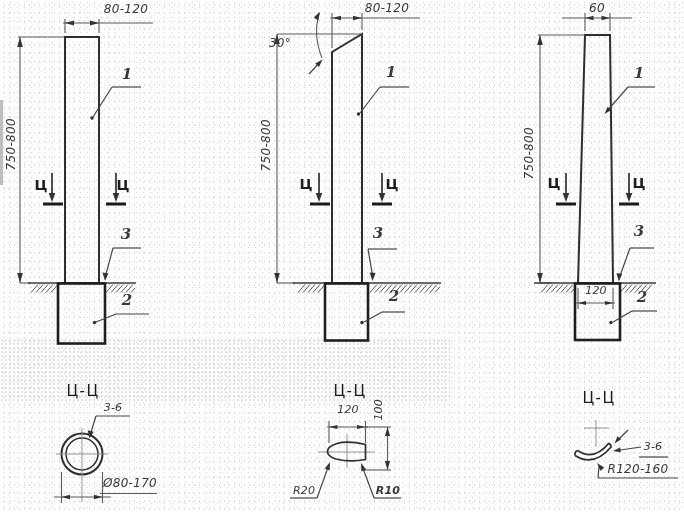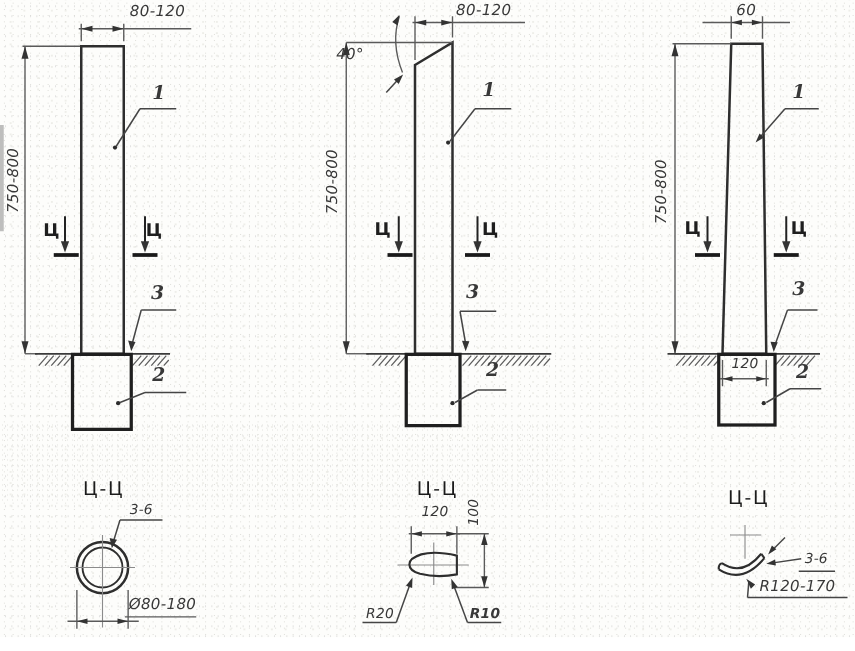--- a/index.html
+++ b/index.html
@@ -311,24 +311,24 @@
 
   <span class="lbl dim" style="left:99px;top:3px;width:54px;">80-120</span>
   <span class="lbl dim v-label" style="left:-17px;top:138px;width:56px;">750-800</span>
   <span class="lbl num" style="left:120px;top:67px;width:14px;">1</span>
   <span class="lbl num" style="left:119px;top:227px;width:14px;">3</span>
   <span class="lbl num" style="left:120px;top:293px;width:14px;">2</span>
   <span class="lbl marker" style="left:33px;top:178px;width:16px;">Ц</span>
   <span class="lbl marker" style="left:115px;top:178px;width:16px;">Ц</span>
   <span class="lbl sec-title" style="left:62px;top:384px;width:42px;">Ц-Ц</span>
   <span class="lbl dim-sm" style="left:99px;top:402px;width:28px;">3-6</span>
-  <span class="lbl dim" style="left:102px;top:477px;width:56px;">Ø80-180</span>
+  <span class="lbl dim" style="left:102px;top:477px;width:56px;">Ø80-170</span>
 
   <span class="lbl dim" style="left:361px;top:2px;width:52px;">80-120</span>
-  <span class="lbl dim" style="left:265px;top:37px;width:30px;">40°</span>
+  <span class="lbl dim" style="left:265px;top:37px;width:30px;">30°</span>
   <span class="lbl dim v-label" style="left:238px;top:139px;width:56px;">750-800</span>
   <span class="lbl num" style="left:384px;top:65px;width:14px;">1</span>
   <span class="lbl num" style="left:371px;top:226px;width:14px;">3</span>
   <span class="lbl num" style="left:387px;top:289px;width:14px;">2</span>
   <span class="lbl marker" style="left:298px;top:177px;width:16px;">Ц</span>
   <span class="lbl marker" style="left:384px;top:177px;width:16px;">Ц</span>
   <span class="lbl sec-title" style="left:329px;top:384px;width:42px;">Ц-Ц</span>
   <span class="lbl dim-sm" style="left:335px;top:404px;width:26px;">120</span>
   <span class="lbl dim-sm v-label" style="left:365px;top:404px;width:28px;">100</span>
   <span class="lbl dim-sm" style="left:290px;top:485px;width:28px;">R20</span>
@@ -337,17 +337,17 @@
   <span class="lbl dim" style="left:584px;top:2px;width:26px;">60</span>
   <span class="lbl dim v-label" style="left:501px;top:147px;width:56px;">750-800</span>
   <span class="lbl dim-sm" style="left:583px;top:285px;width:26px;">120</span>
   <span class="lbl num" style="left:632px;top:66px;width:14px;">1</span>
   <span class="lbl num" style="left:632px;top:224px;width:14px;">3</span>
   <span class="lbl num" style="left:635px;top:290px;width:14px;">2</span>
   <span class="lbl marker" style="left:546px;top:176px;width:16px;">Ц</span>
   <span class="lbl marker" style="left:631px;top:176px;width:16px;">Ц</span>
   <span class="lbl sec-title" style="left:578px;top:391px;width:42px;">Ц-Ц</span>
   <span class="lbl dim-sm" style="left:640px;top:441px;width:26px;">3-6</span>
-  <span class="lbl dim" style="left:602px;top:463px;width:72px;">R120-170</span>
+  <span class="lbl dim" style="left:602px;top:463px;width:72px;">R120-160</span>
 
   <div class="artifact" style="left:0;top:100px;width:3px;height:85px;background:#8a8a8a;opacity:.55;"></div>
   <div class="artifact" style="left:28px;top:513px;width:62px;height:7px;background:linear-gradient(90deg,#6b6b6b,#9a9a9a 60%,#c9c9c9);opacity:.75;border-radius:2px;"></div>
 </div>
 
 </body></html>

